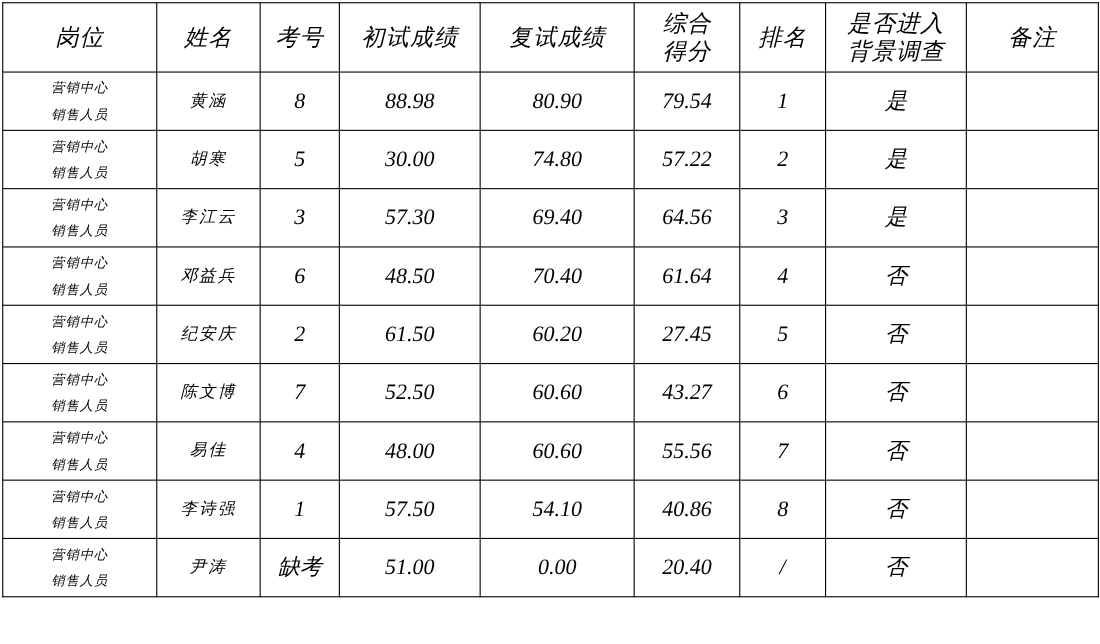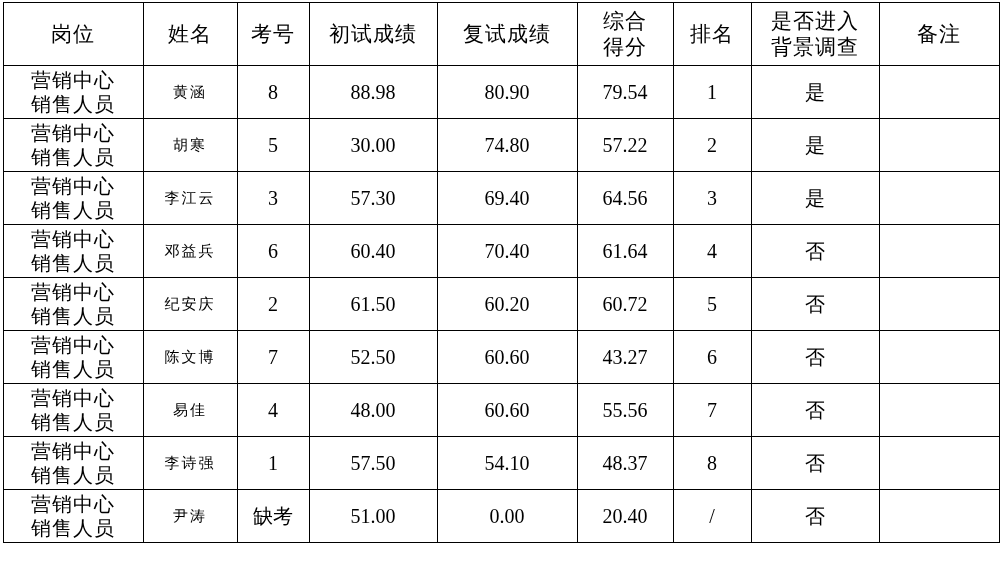--- a/index.html
+++ b/index.html
@@ -13,21 +13,22 @@
     font-family: "Liberation Serif", "DejaVu Serif", serif;
     color: #000000;
     overflow: hidden;
   }
   .sheet {
     width: 1000px;
     height: 585px;
     box-sizing: border-box;
     display: flex;
     align-items: flex-start;
-    justify-content: center;
+    justify-content: flex-start;
+    font-style: italic;
   }
   table.score-table {
     border-collapse: collapse;
     table-layout: fixed;
     width: 996px;
     margin-top: 2px;
     margin-left: 2px;
   }
   table.score-table td,
   table.score-table th {
@@ -42,21 +43,21 @@
     font-size: 21px;
     line-height: 26px;
     letter-spacing: 1px;
   }
   tbody td {
     height: 52px;
     font-size: 20px;
     line-height: 25px;
   }
   td.post-cell {
-    font-size: 20px;
+    font-size: 12px;
     line-height: 24px;
     letter-spacing: 1px;
   }
   td.name-cell {
     font-size: 15px;
     letter-spacing: 2px;
   }
   td.num-cell {
     font-family: "Liberation Serif", "DejaVu Serif", serif;
     font-size: 20px;
@@ -168,37 +169,37 @@
         <td class="text-cell">是</td>
         <td class="text-cell"></td>
       </tr>
       <tr>
         <td class="post-cell two-line">
           <span>营销中心</span>
           <span>销售人员</span>
         </td>
         <td class="name-cell">邓益兵</td>
         <td class="num-cell">6</td>
-        <td class="num-cell">60.40</td>
+        <td class="num-cell">48.50</td>
         <td class="num-cell">70.40</td>
         <td class="num-cell">61.64</td>
         <td class="num-cell">4</td>
         <td class="text-cell">否</td>
         <td class="text-cell"></td>
       </tr>
       <tr>
         <td class="post-cell two-line">
           <span>营销中心</span>
           <span>销售人员</span>
         </td>
         <td class="name-cell">纪安庆</td>
         <td class="num-cell">2</td>
         <td class="num-cell">61.50</td>
         <td class="num-cell">60.20</td>
-        <td class="num-cell">60.72</td>
+        <td class="num-cell">27.45</td>
         <td class="num-cell">5</td>
         <td class="text-cell">否</td>
         <td class="text-cell"></td>
       </tr>
       <tr>
         <td class="post-cell two-line">
           <span>营销中心</span>
           <span>销售人员</span>
         </td>
         <td class="name-cell">陈文博</td>
@@ -226,21 +227,21 @@
       </tr>
       <tr>
         <td class="post-cell two-line">
           <span>营销中心</span>
           <span>销售人员</span>
         </td>
         <td class="name-cell">李诗强</td>
         <td class="num-cell">1</td>
         <td class="num-cell">57.50</td>
         <td class="num-cell">54.10</td>
-        <td class="num-cell">48.37</td>
+        <td class="num-cell">40.86</td>
         <td class="num-cell">8</td>
         <td class="text-cell">否</td>
         <td class="text-cell"></td>
       </tr>
       <tr>
         <td class="post-cell two-line">
           <span>营销中心</span>
           <span>销售人员</span>
         </td>
         <td class="name-cell">尹涛</td>

